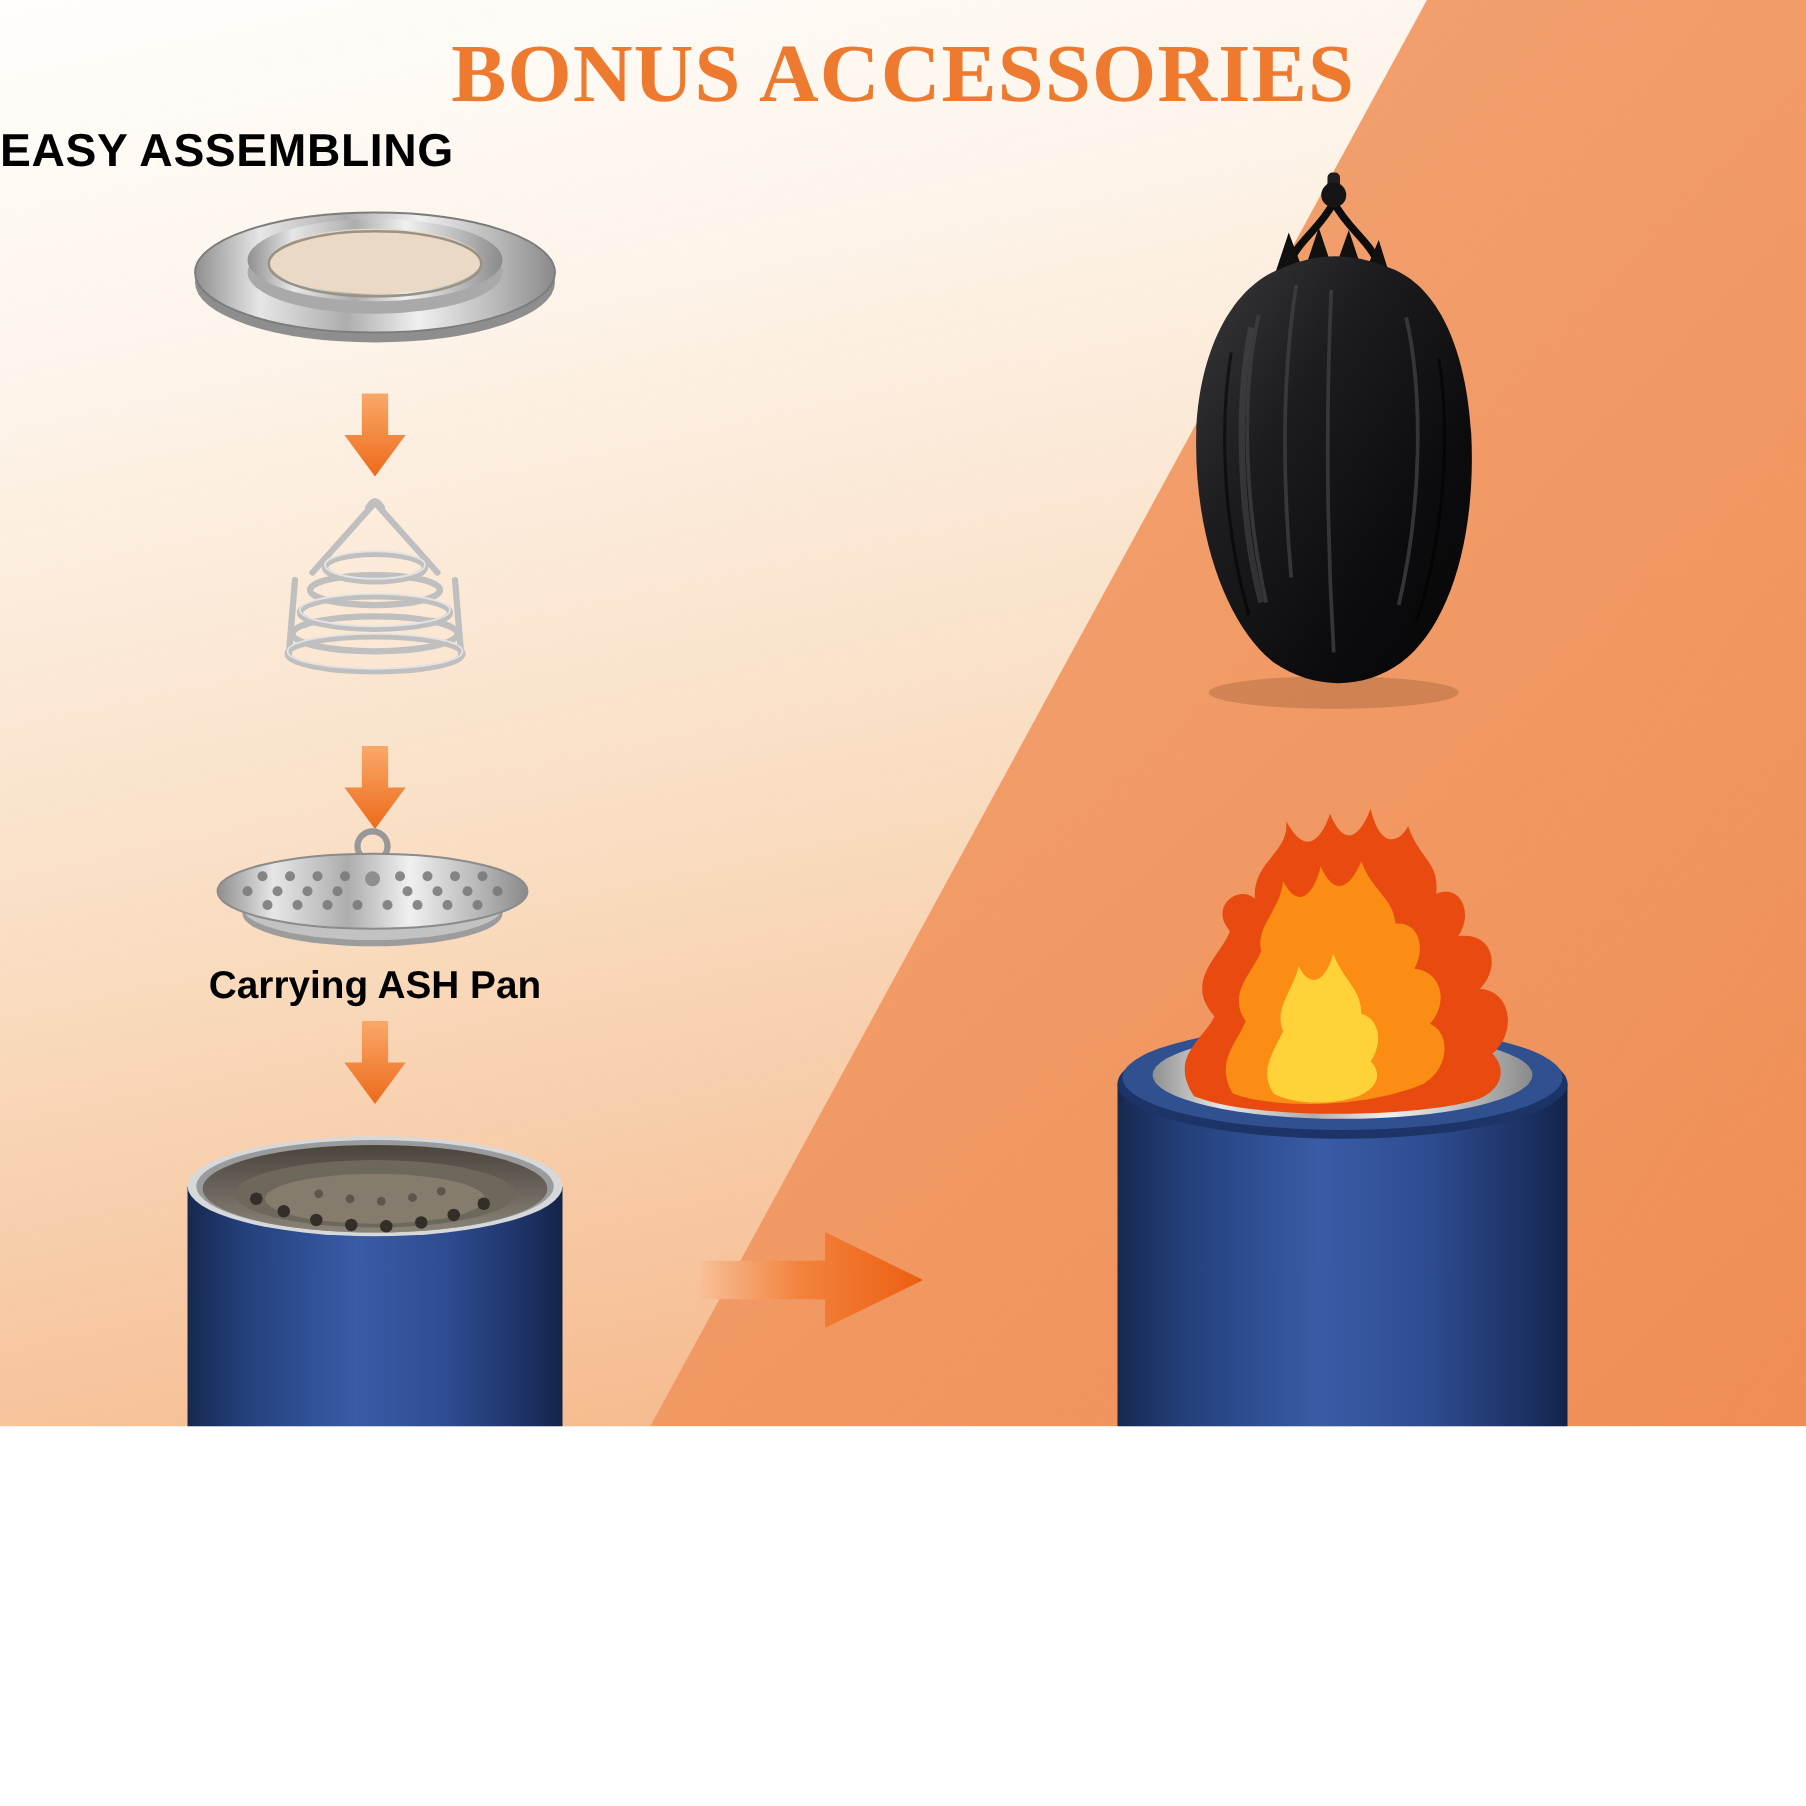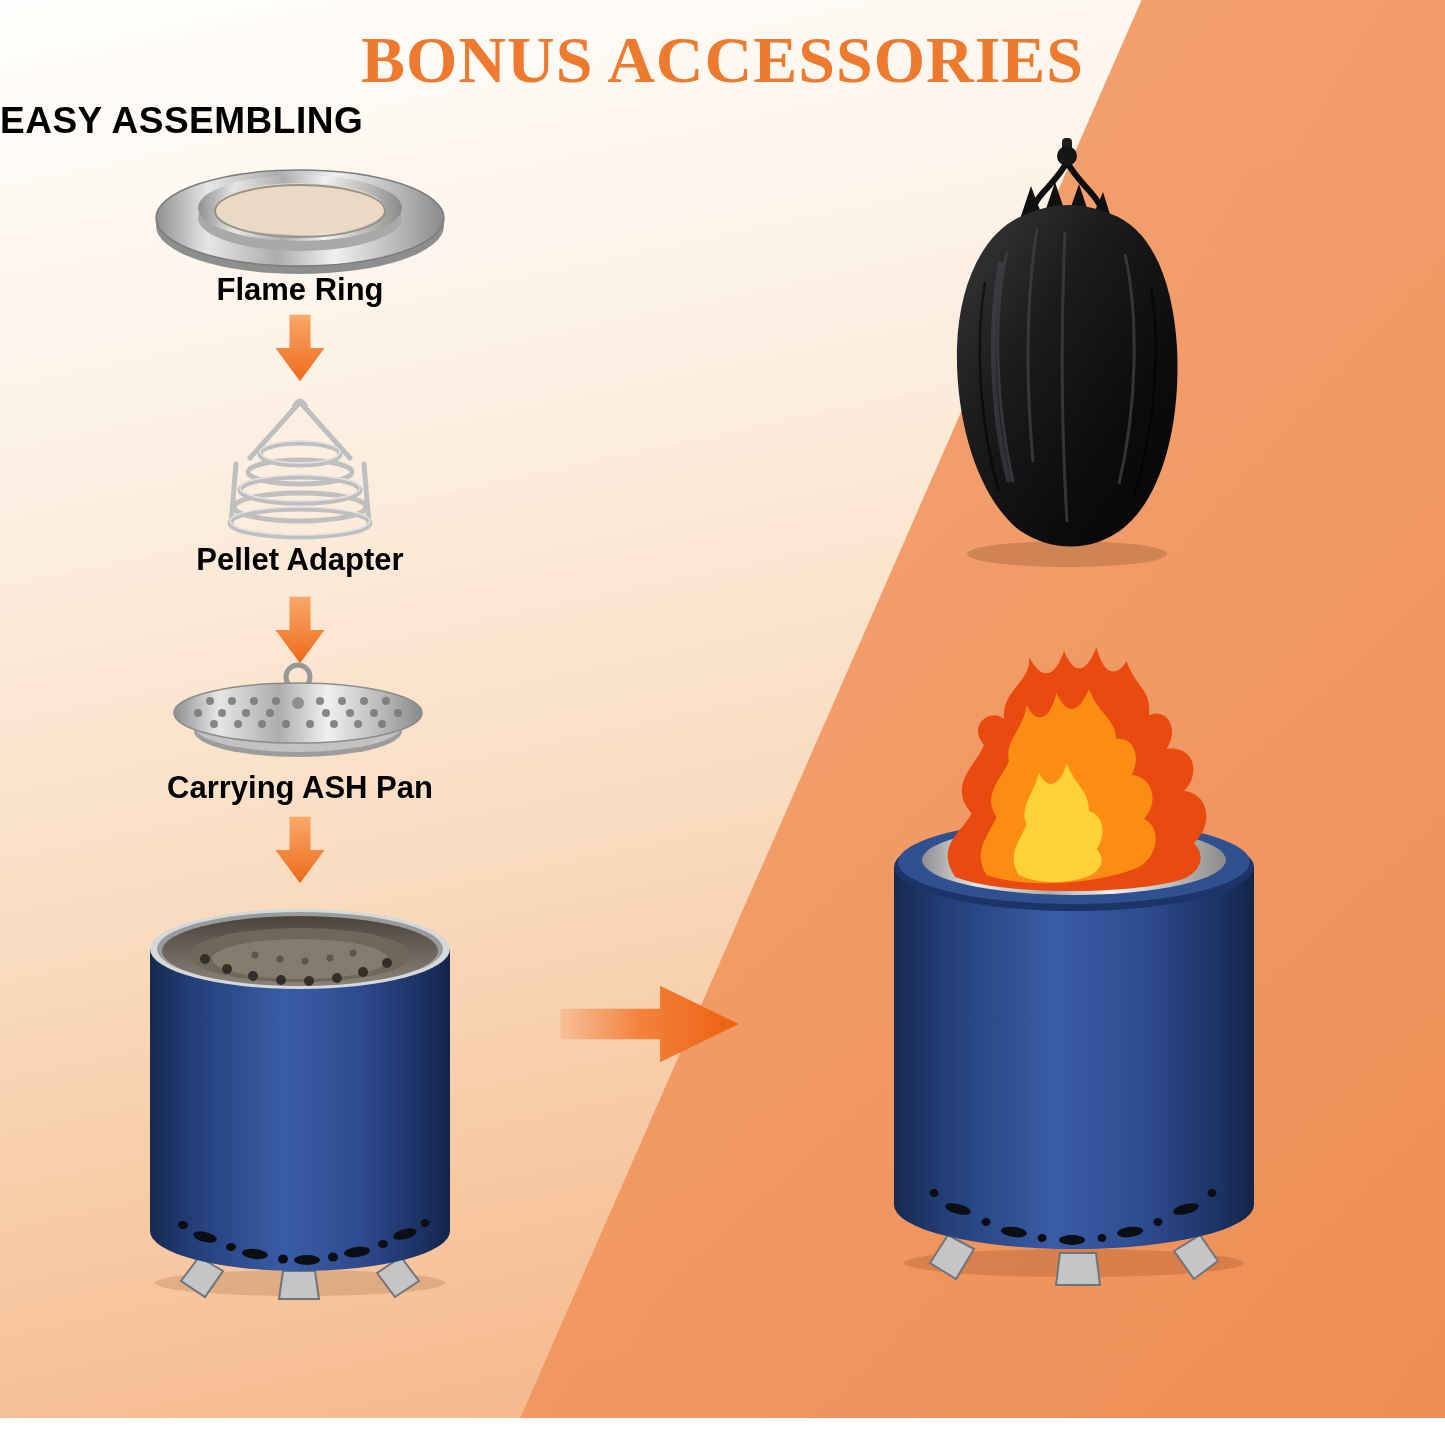--- a/index.html
+++ b/index.html
@@ -1,19 +1,19 @@
 <!DOCTYPE html>
 <html><head>
 <meta charset="utf-8">
 <style>
   * { margin:0; padding:0; box-sizing:border-box; }
   html,body { width:1445px; height:1445px; }
   body { font-family:"Liberation Sans", sans-serif; }
   .canvas {
-    position:relative; width:1445px; height:1418px; overflow:hidden;
+    position:relative; width:1445px; height:1141px; overflow:hidden;
     background: linear-gradient(168deg, #fffefc 0%, #fdf4ea 22%, #f9dcc0 55%, #f6bd92 85%, #f4b086 100%);
   }
   .band {
     position:absolute; inset:0;
     background: linear-gradient(120deg, #f8b988 0%, #f19660 50%, #ee8a50 100%);
     clip-path: polygon(79% 0, 100% 0, 100% 100%, 36% 100%);
     opacity:0.9;
   }
   .title {
     position:absolute; top:22px; left:0; width:100%; text-align:center;
@@ -82,21 +82,20 @@
 
   <svg class="abs" style="left:150px; top:146px;" width="300" height="132" viewBox="0 0 300 132">
     <ellipse cx="150" cy="80" rx="144" ry="48" fill="#8e8e8e"></ellipse>
     <ellipse cx="150" cy="72" rx="144" ry="48" fill="url(#g-steel)"></ellipse>
     <ellipse cx="150" cy="72" rx="102" ry="33" fill="#a9a9a9"></ellipse>
     <ellipse cx="150" cy="62" rx="102" ry="33" fill="url(#g-steel)"></ellipse>
     <ellipse cx="150" cy="63" rx="85" ry="26" fill="#ead9c5"></ellipse>
     <ellipse cx="150" cy="65" rx="85" ry="26" fill="none" stroke="#9a9284" stroke-width="2"></ellipse>
     <ellipse cx="150" cy="72" rx="144" ry="48" fill="none" stroke="#7c7c7c" stroke-width="1.5"></ellipse>
   </svg>
-  <div class="caption" style="left:80px; top:272px;">Flame Ring</div>
 
   <svg class="abs" style="left:272px; top:310px;" width="56" height="76" viewBox="0 0 64 80">
     <path d="M20,2 L44,2 L44,40 L60,40 L32,78 L4,40 L20,40 Z" fill="url(#g-arrow-v)"></path>
   </svg>
 
   <svg class="abs" style="left:198px; top:392px;" width="204" height="148" viewBox="0 0 204 148">
     <g fill="none" stroke="#bfbfbf" stroke-width="5" stroke-linecap="round">
       <path d="M52,66 L102,10 L152,66"></path>
       <path d="M96,14 Q102,3 108,14" stroke-width="4"></path>
       <ellipse cx="102" cy="62" rx="40" ry="11"></ellipse>
@@ -106,21 +105,20 @@
       <ellipse cx="102" cy="131" rx="70" ry="14"></ellipse>
       <path d="M38,72 L33,132"></path>
       <path d="M166,72 L171,132"></path>
     </g>
     <g stroke="#ececec" stroke-width="1.5" fill="none" opacity="0.8">
       <ellipse cx="102" cy="60" rx="40" ry="11"></ellipse>
       <ellipse cx="102" cy="96" rx="60" ry="13"></ellipse>
       <ellipse cx="102" cy="129" rx="70" ry="14"></ellipse>
     </g>
   </svg>
-  <div class="caption" style="left:80px; top:542px;">Pellet Adapter</div>
 
   <svg class="abs" style="left:272px; top:592px;" width="56" height="76" viewBox="0 0 64 80">
     <path d="M20,2 L44,2 L44,40 L60,40 L32,78 L4,40 L20,40 Z" fill="url(#g-arrow-v)"></path>
   </svg>
 
   <svg class="abs" style="left:158px; top:655px;" width="280" height="112" viewBox="0 0 280 112">
     <circle cx="140" cy="22" r="12" fill="none" stroke="#989898" stroke-width="5"></circle>
     <path d="M132,32 L148,32 L146,44 L134,44 Z" fill="#9f9f9f"></path>
     <ellipse cx="140" cy="76" rx="104" ry="26" fill="#9c9c9c"></ellipse>
     <ellipse cx="140" cy="71" rx="104" ry="26" fill="#c2c2c2"></ellipse>

